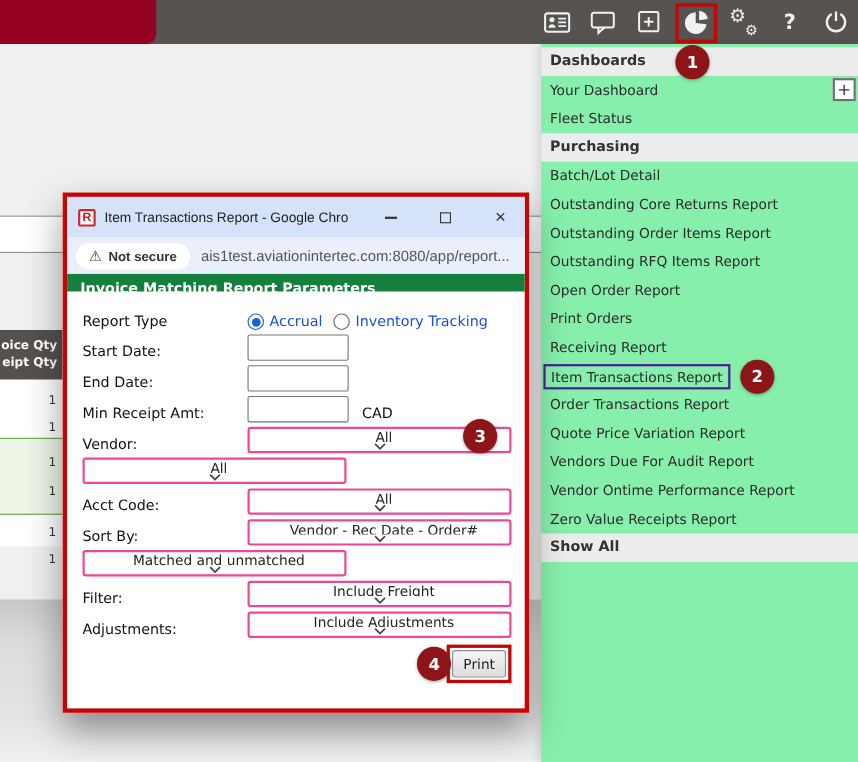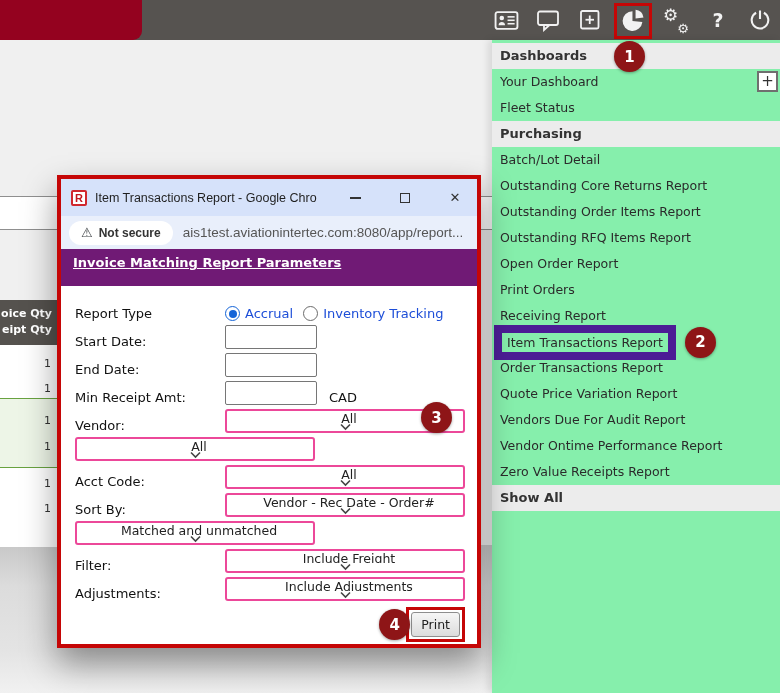--- a/index.html
+++ b/index.html
@@ -14,52 +14,52 @@
   .hl-frame { border:3px solid #c50606; width:38px; height:36px; display:flex; align-items:center; justify-content:center; margin-left:6px; margin-top:1px; }
   .hl-frame .icon-slot { margin-left:0; width:32px; height:30px; }
   .gears { position:relative; width:26px; height:26px; color:#f2f2f2; }
   .gear-big { position:absolute; left:0px; top:-2px; font-size:17px; }
   .gear-small { position:absolute; right:0px; bottom:-3px; font-size:13px; }
   .help-glyph { font-size:19px; font-weight:bold; color:#f2f2f2; }
 
   
   .bg-band { position:absolute; left:0; top:196px; width:492px; height:34px; background:#fff; border-top:1px solid #8f8f8f; border-bottom:1px solid #8f8f8f; }
   .bg-lower { position:absolute; left:0; top:545px; width:492px; height:148px; background:linear-gradient(180deg,#c8c8c8 0%, #dcdcdc 28%, #e4e4e4 72%, #f1f1f1 100%); }
-  .bg-table { position:absolute; left:0; top:300px; width:57px; height:247px; background:#fff; font-size:11px; color:#333; }
+  .bg-table { position:absolute; left:0; top:300px; width:57px; height:197px; background:#fff; font-size:11px; color:#333; }
   .bg-th { height:45px; background:#55524e; color:#fff; font-weight:bold; text-align:right; padding:6px 5px 0 0; line-height:16px; }
   .bg-row { position:absolute; left:0; width:57px; height:18px; text-align:right; padding-right:6px; line-height:18px; }
   .bg-green { position:absolute; left:0; top:98px; width:57px; height:70px; background:#edf5e7; border-top:1px solid #68a23f; border-bottom:1px solid #68a23f; }
 
   
   .sidebar { position:absolute; left:492px; top:40px; width:288px; height:653px; background:#86efac; padding-top:3px; box-shadow:-4px 0 7px rgba(0,0,0,0.10); }
   .sb-item { position:relative; height:26px; line-height:26px; padding-left:8px; font-size:12.5px; color:#2b2b2b; display:flex; align-items:center; white-space:nowrap; }
   .sb-header { background:#ececec; font-weight:bold; font-size:13px; color:#333; }
   .sb-label-wrap { display:inline-block; line-height:20px; }
   .sb-highlight { padding-left:2px; }
-  .sb-highlight .sb-label-wrap { border:8px solid #4c1d95; padding:0 5px; line-height:19px; }
+  .sb-highlight .sb-label-wrap { border:2px solid #4c1d95; padding:0 5px; line-height:19px; }
   .sb-add { position:absolute; right:2px; top:2px; width:21px; height:21px; border:2px solid #6f6f6f; background:#fff; color:#333; font-size:15px; line-height:16px; text-align:center; }
   .step-circle { width:31px; height:31px; border-radius:50%; background:#8e1517; color:#fff; font-weight:bold; font-size:15px; display:flex; align-items:center; justify-content:center; box-shadow:0 1px 3px rgba(0,0,0,0.35); flex:0 0 auto; }
   .sb-step { margin-left:9px; z-index:5; }
 
   
   .dialog { position:absolute; left:57px; top:175px; width:424px; height:473px; border:4px solid #c50606; background:#fff; box-shadow:0 16px 32px rgba(0,0,0,0.40); }
   .dlg-titlebar { height:37px; background:#d6e2fa; display:flex; align-items:center; padding:0 10px; font-family:"Liberation Sans", sans-serif; }
   .favicon { width:16px; height:16px; border:2px solid #d0272e; border-radius:2px; background:#fff; color:#c2161f; font-weight:bold; font-size:11px; line-height:12px; text-align:center; flex:0 0 auto; }
   .dlg-title { margin-left:8px; font-size:12.5px; color:#1f1f1f; flex:1 1 auto; white-space:nowrap; overflow:hidden; }
   .win-controls { display:flex; align-items:center; }
   .win-btn { width:24px; height:24px; display:flex; align-items:center; justify-content:center; margin-left:26px; color:#333; }
   .min-line { width:11px; height:2px; background:#333; }
   .max-box { width:10px; height:10px; border:1.5px solid #333; }
   .close-glyph { font-size:13px; }
   .dlg-urlbar { height:33px; background:#e9effb; display:flex; align-items:center; padding-left:8px; font-family:"Liberation Sans", sans-serif; }
   .security-pill { height:24px; border-radius:12px; background:#fff; display:flex; align-items:center; padding:0 12px; flex:0 0 auto; }
   .warn-icon { font-size:13px; color:#3c4043; margin-right:6px; }
   .security-text { font-size:12px; font-weight:600; color:#333; }
   .url-text { margin-left:10px; font-size:13.5px; color:#555; white-space:nowrap; overflow:hidden; }
-  .form-header { height:37px; background:#701a75; color:#fff; font-weight:bold; font-size:13px; line-height:27px; padding-left:12px;text-decoration:underline; }
+  .form-header { height:16px; background:#15803d; color:#fff; font-weight:bold; font-size:13px; line-height:27px; padding-left:12px;text-decoration:underline; }
   .form-body { position:relative; padding-top:7px; }
   .f-row { height:28px; display:flex; align-items:flex-end; padding-left:14px; }
   .f-label { width:150px; font-size:13px; color:#111; flex:0 0 auto; }
   .text-input { width:92px; height:24px; border:1px solid #767676; border-radius:2px; background:#fff; font-size:12.5px; padding:0 5px; font-family:"DejaVu Sans", sans-serif; }
   .currency { margin-left:12px; font-size:13px; color:#111; }
   .sel { width:240px; height:24px; border:2px solid #ec4899; border-radius:3px; background:#fff; display:flex; align-items:center; padding-left:8px; cursor:default;flex-direction:column; }
   .sel-value { flex:1 1 auto; font-size:12.5px; color:#222; white-space:nowrap; overflow:hidden; }
   .sel-chev { margin-right:7px; flex:0 0 auto; display:flex; }
   .radio-group { display:flex; align-items:center; }
   .radio-opt { display:flex; align-items:center; margin-right:10px; }

